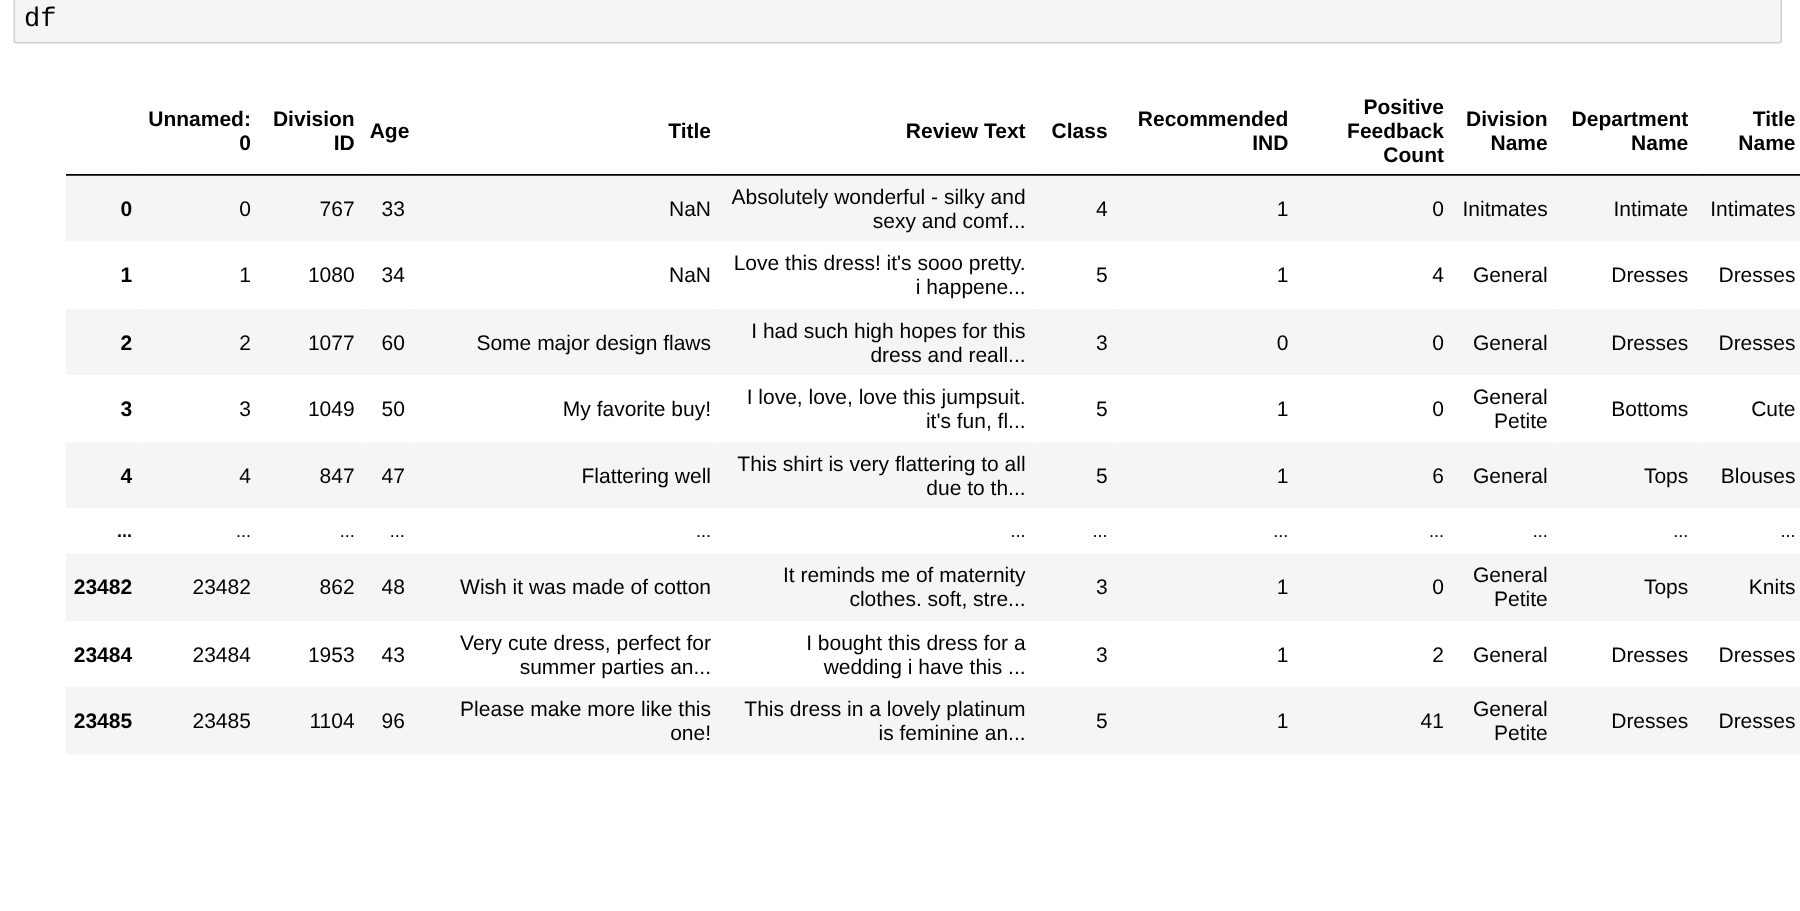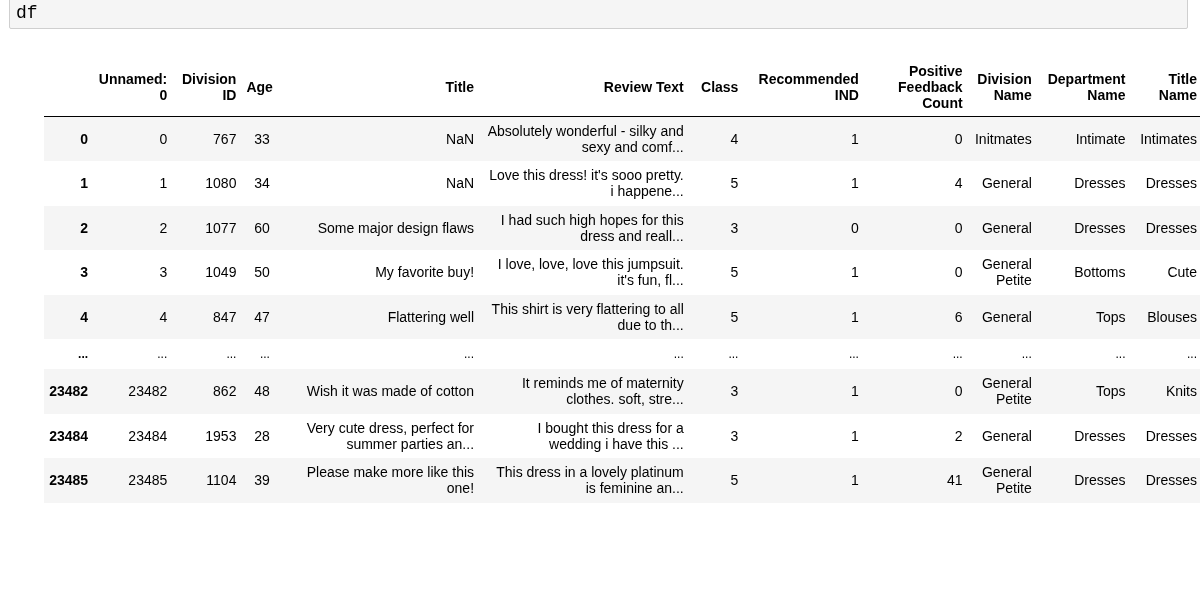--- a/index.html
+++ b/index.html
@@ -225,35 +225,35 @@
           <td>1</td>
           <td>0</td>
           <td>General Petite</td>
           <td>Tops</td>
           <td>Knits</td>
         </tr>
         <tr>
           <th>23484</th>
           <td>23484</td>
           <td>1953</td>
-          <td>28</td>
+          <td>43</td>
           <td>Very cute dress, perfect for summer parties an...</td>
           <td>I bought this dress for a wedding i have this ...</td>
           <td>3</td>
           <td>1</td>
           <td>2</td>
           <td>General</td>
           <td>Dresses</td>
           <td>Dresses</td>
         </tr>
         <tr>
           <th>23485</th>
           <td>23485</td>
           <td>1104</td>
-          <td>39</td>
+          <td>96</td>
           <td>Please make more like this one!</td>
           <td>This dress in a lovely platinum is feminine an...</td>
           <td>5</td>
           <td>1</td>
           <td>41</td>
           <td>General Petite</td>
           <td>Dresses</td>
           <td>Dresses</td>
         </tr>
       </tbody>

